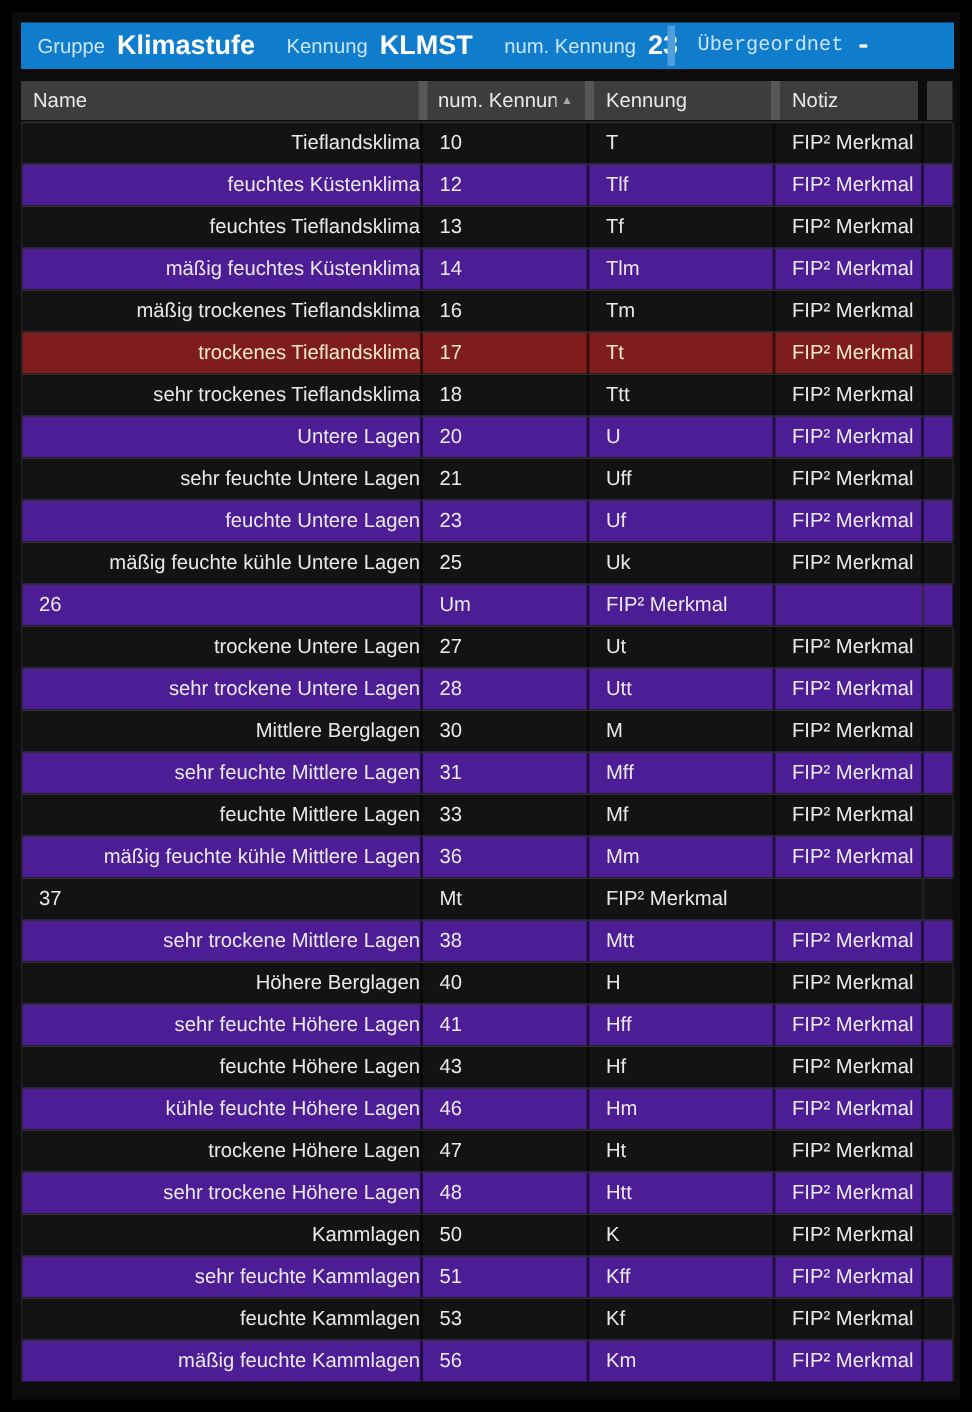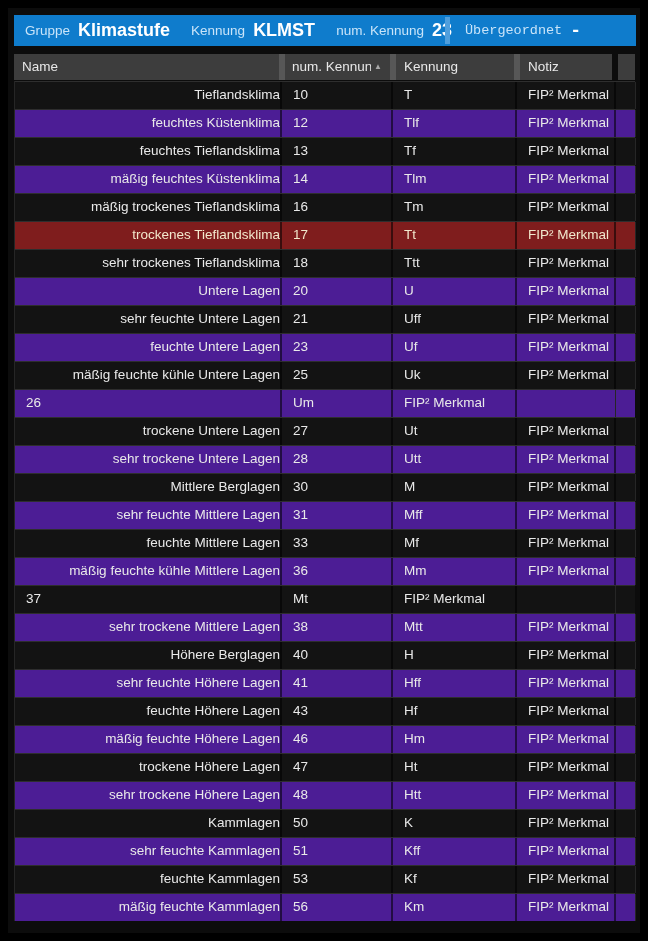--- a/index.html
+++ b/index.html
@@ -230,21 +230,21 @@
       <div class="cell c4"></div>
     </div>
     <div class="row odd">
       <div class="cell c0">feuchte Höhere Lagen</div>
       <div class="cell c1">43</div>
       <div class="cell c2">Hf</div>
       <div class="cell c3">FIP² Merkmal</div>
       <div class="cell c4"></div>
     </div>
     <div class="row even">
-      <div class="cell c0">mäßig feuchte Höhere Lagen</div>
+      <div class="cell c0">kühle feuchte Höhere Lagen</div>
       <div class="cell c1">46</div>
       <div class="cell c2">Hm</div>
       <div class="cell c3">FIP² Merkmal</div>
       <div class="cell c4"></div>
     </div>
     <div class="row odd">
       <div class="cell c0">trockene Höhere Lagen</div>
       <div class="cell c1">47</div>
       <div class="cell c2">Ht</div>
       <div class="cell c3">FIP² Merkmal</div>

